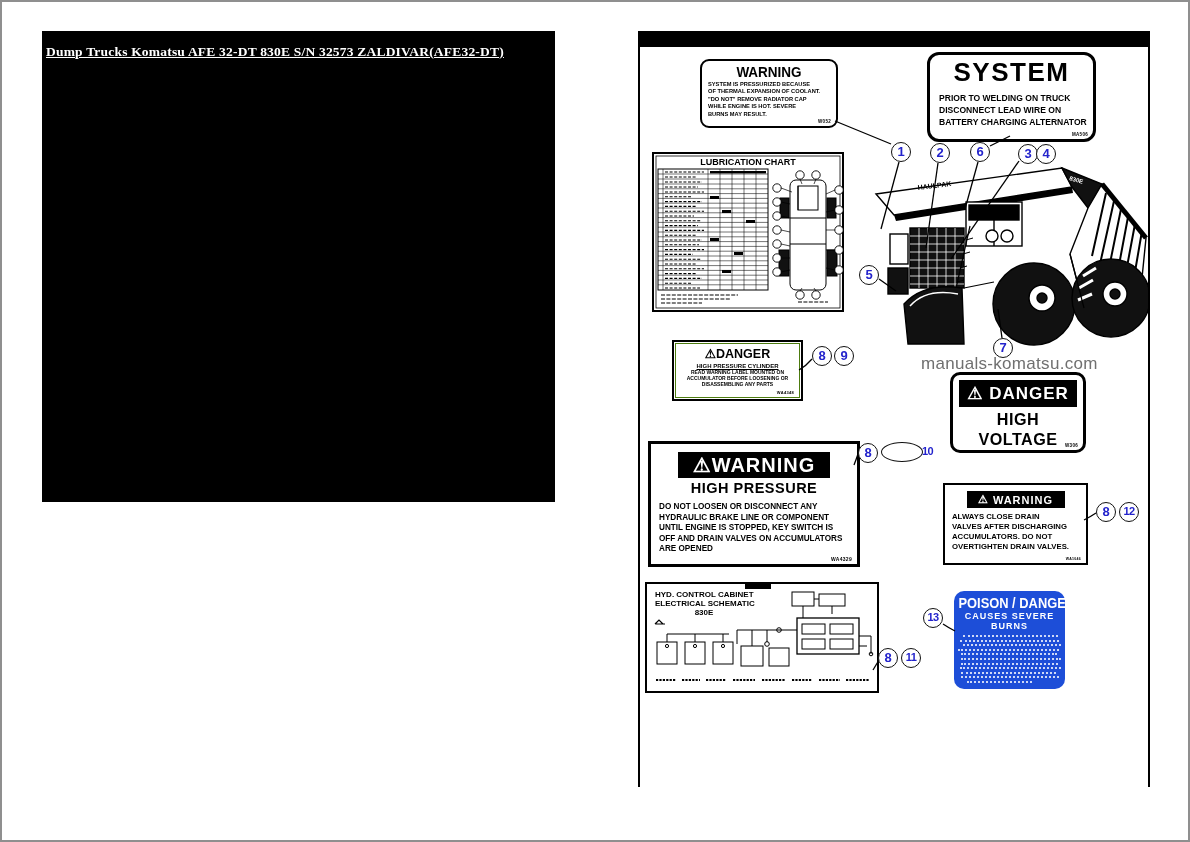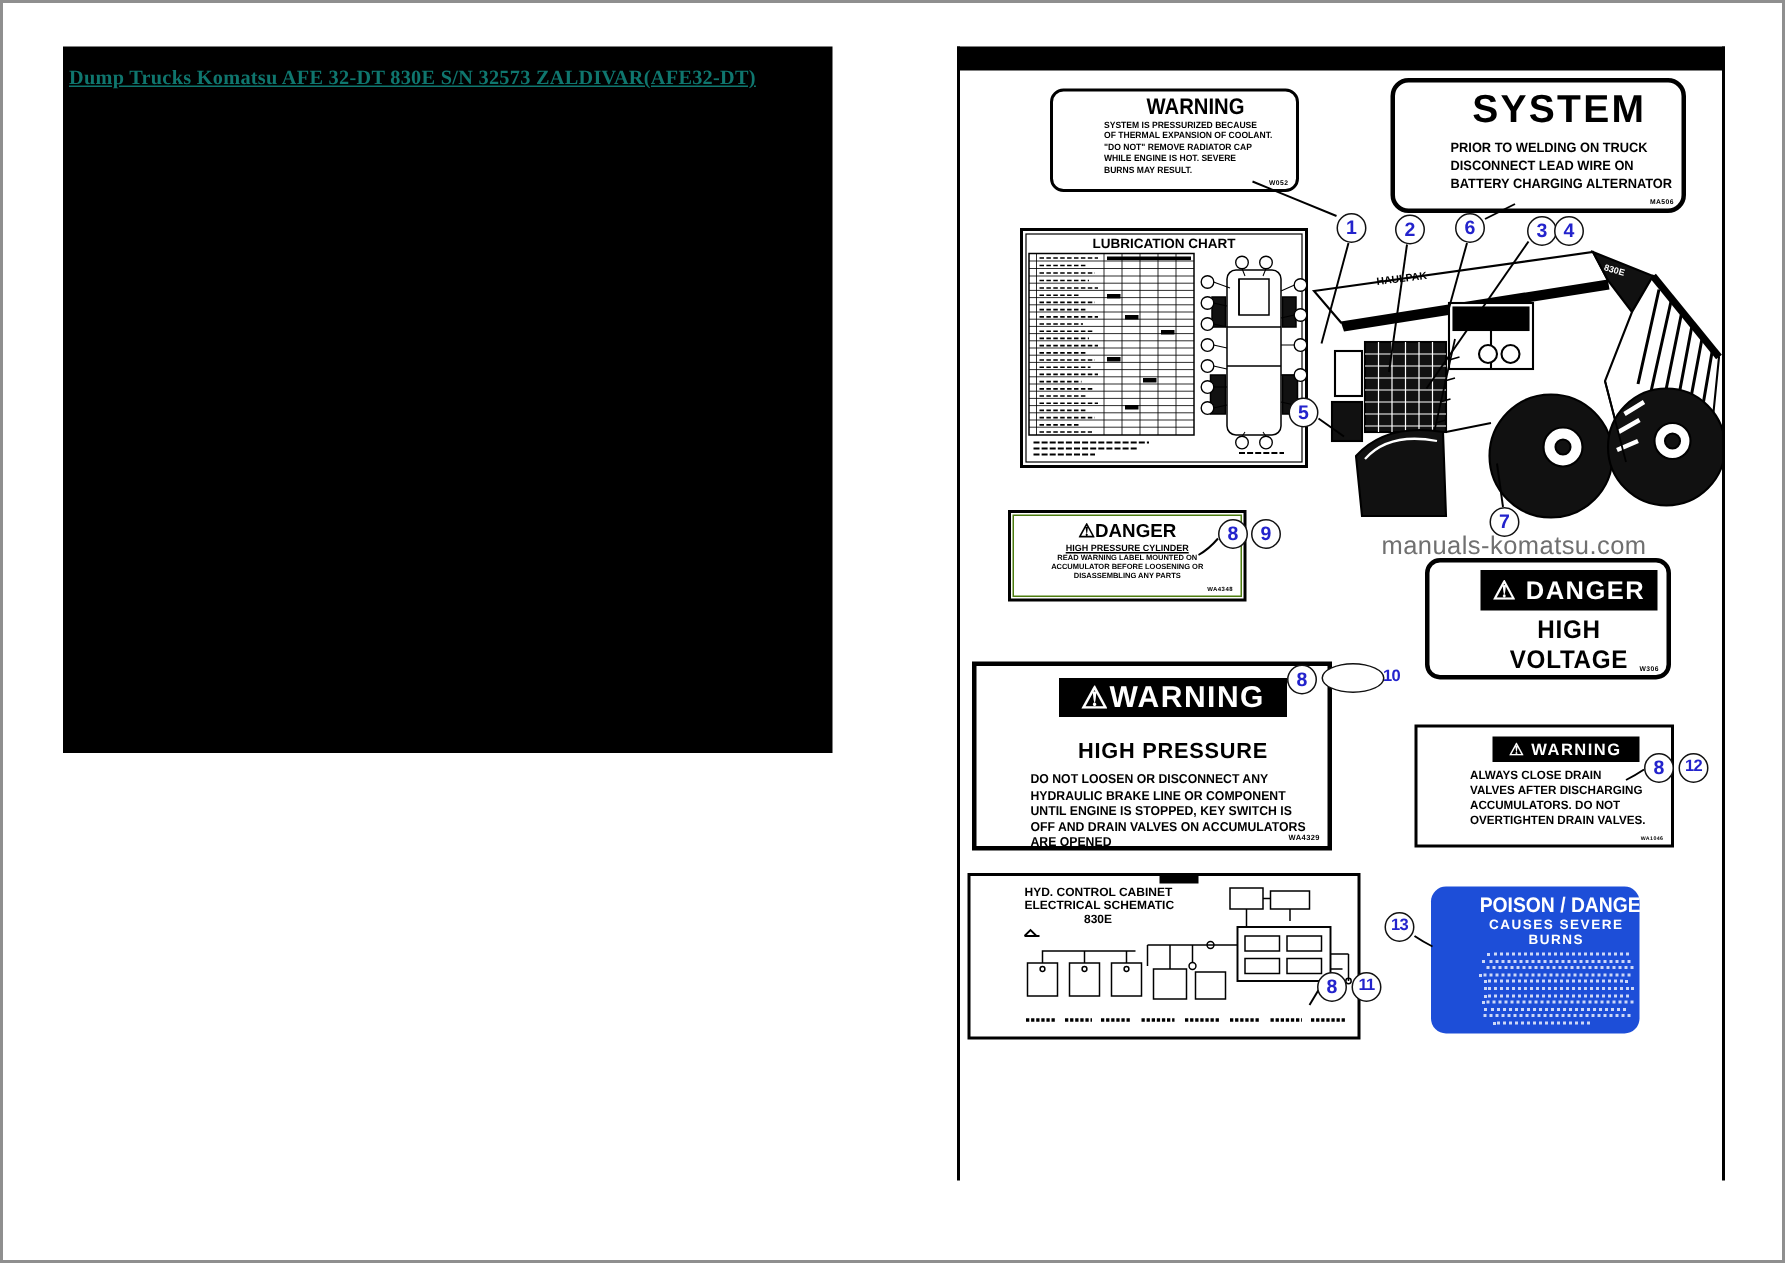--- a/index.html
+++ b/index.html
@@ -3,29 +3,29 @@
 <meta charset="utf-8">
 <style>
   html,body{margin:0;padding:0;background:#fff;}
   .page{position:relative;width:1190px;height:842px;background:#fff;border:2px solid #8f8f8f;
         box-sizing:border-box;overflow:hidden;font-family:"Liberation Sans",sans-serif;color:#000;}
   .abs{position:absolute;}
 
   
   .blackbox{left:40px;top:29px;width:513px;height:471px;background:#000;}
   .crumb{position:absolute;left:4px;top:13px;font:bold 13.5px "Liberation Serif",serif;
-         color:#0f766e;text-decoration:underline;letter-spacing:.2px;white-space:nowrap;}
+         color:#ffffff;text-decoration:underline;letter-spacing:.2px;white-space:nowrap;}
 
   
   .panelbar{left:636px;top:29px;width:512px;height:16px;background:#000;z-index:3;}
   .pbl{left:636px;top:29px;width:2px;height:756px;background:#000;z-index:3;}
   .pbr{left:1146px;top:29px;width:2px;height:756px;background:#000;z-index:3;}
 
   
-  .decal{position:absolute;background:#fff;border:2px solid #000;text-align:center;z-index:2;padding-left:28px;}
+  .decal{position:absolute;background:#fff;border:2px solid #000;text-align:center;z-index:2;}
   .code{position:absolute;right:5px;bottom:2px;font-size:4.5px;font-weight:bold;letter-spacing:.3px;}
   .band{background:#000;color:#fff;display:flex;align-items:center;justify-content:center;font-weight:bold;}
   .ln{white-space:nowrap;font-weight:bold;}
 
   
   .d-coolant{left:698px;top:57px;width:134px;height:65px;border-radius:9px;}
   .d-coolant .t{font-size:15px;font-weight:bold;margin-top:2px;transform:scaleX(.9);}
   .d-coolant .body{margin:1px 0 0 6px;text-align:left;font-size:6px;line-height:7.4px;transform:scaleX(.95);transform-origin:0 0;}
 
   
@@ -45,21 +45,21 @@
   .d-cyl .code{font-size:4px;}
 
   
   .d-hv{left:948px;top:370px;width:130px;height:75px;border-width:3px;border-radius:10px;}
   .d-hv .band{margin:5px 6px 0;height:27px;font-size:17px;letter-spacing:1px;}
   .d-hv .sub{margin-top:3px;font-size:17px;font-weight:bold;letter-spacing:.5px;transform:scaleX(.95);}
 
   
   .d-hp{left:646px;top:439px;width:206px;height:120px;border-width:3px;}
   .d-hp .band{margin:8px auto 0;width:152px;height:26px;font-size:20px;letter-spacing:1px;}
-  .d-hp .sub{margin-top:15px;font-size:14.5px;font-weight:bold;letter-spacing:.5px;}
+  .d-hp .sub{margin-top:2px;font-size:14.5px;font-weight:bold;letter-spacing:.5px;}
   .d-hp .body{margin:5px 0 0 8px;text-align:left;font-size:8.6px;line-height:10.6px;transform:scaleX(.95);transform-origin:0 0;}
   .d-hp .code{font-size:5px;}
 
   
   .d-drain{left:941px;top:481px;width:141px;height:78px;}
   .d-drain .band{margin:6px auto 0;width:98px;height:17px;font-size:11px;letter-spacing:1px;}
   .d-drain .body{margin:4px 0 0 7px;text-align:left;font-size:8px;line-height:10px;transform:scaleX(.97);transform-origin:0 0;}
   .d-drain .code{font-size:3.5px;}
 
   

